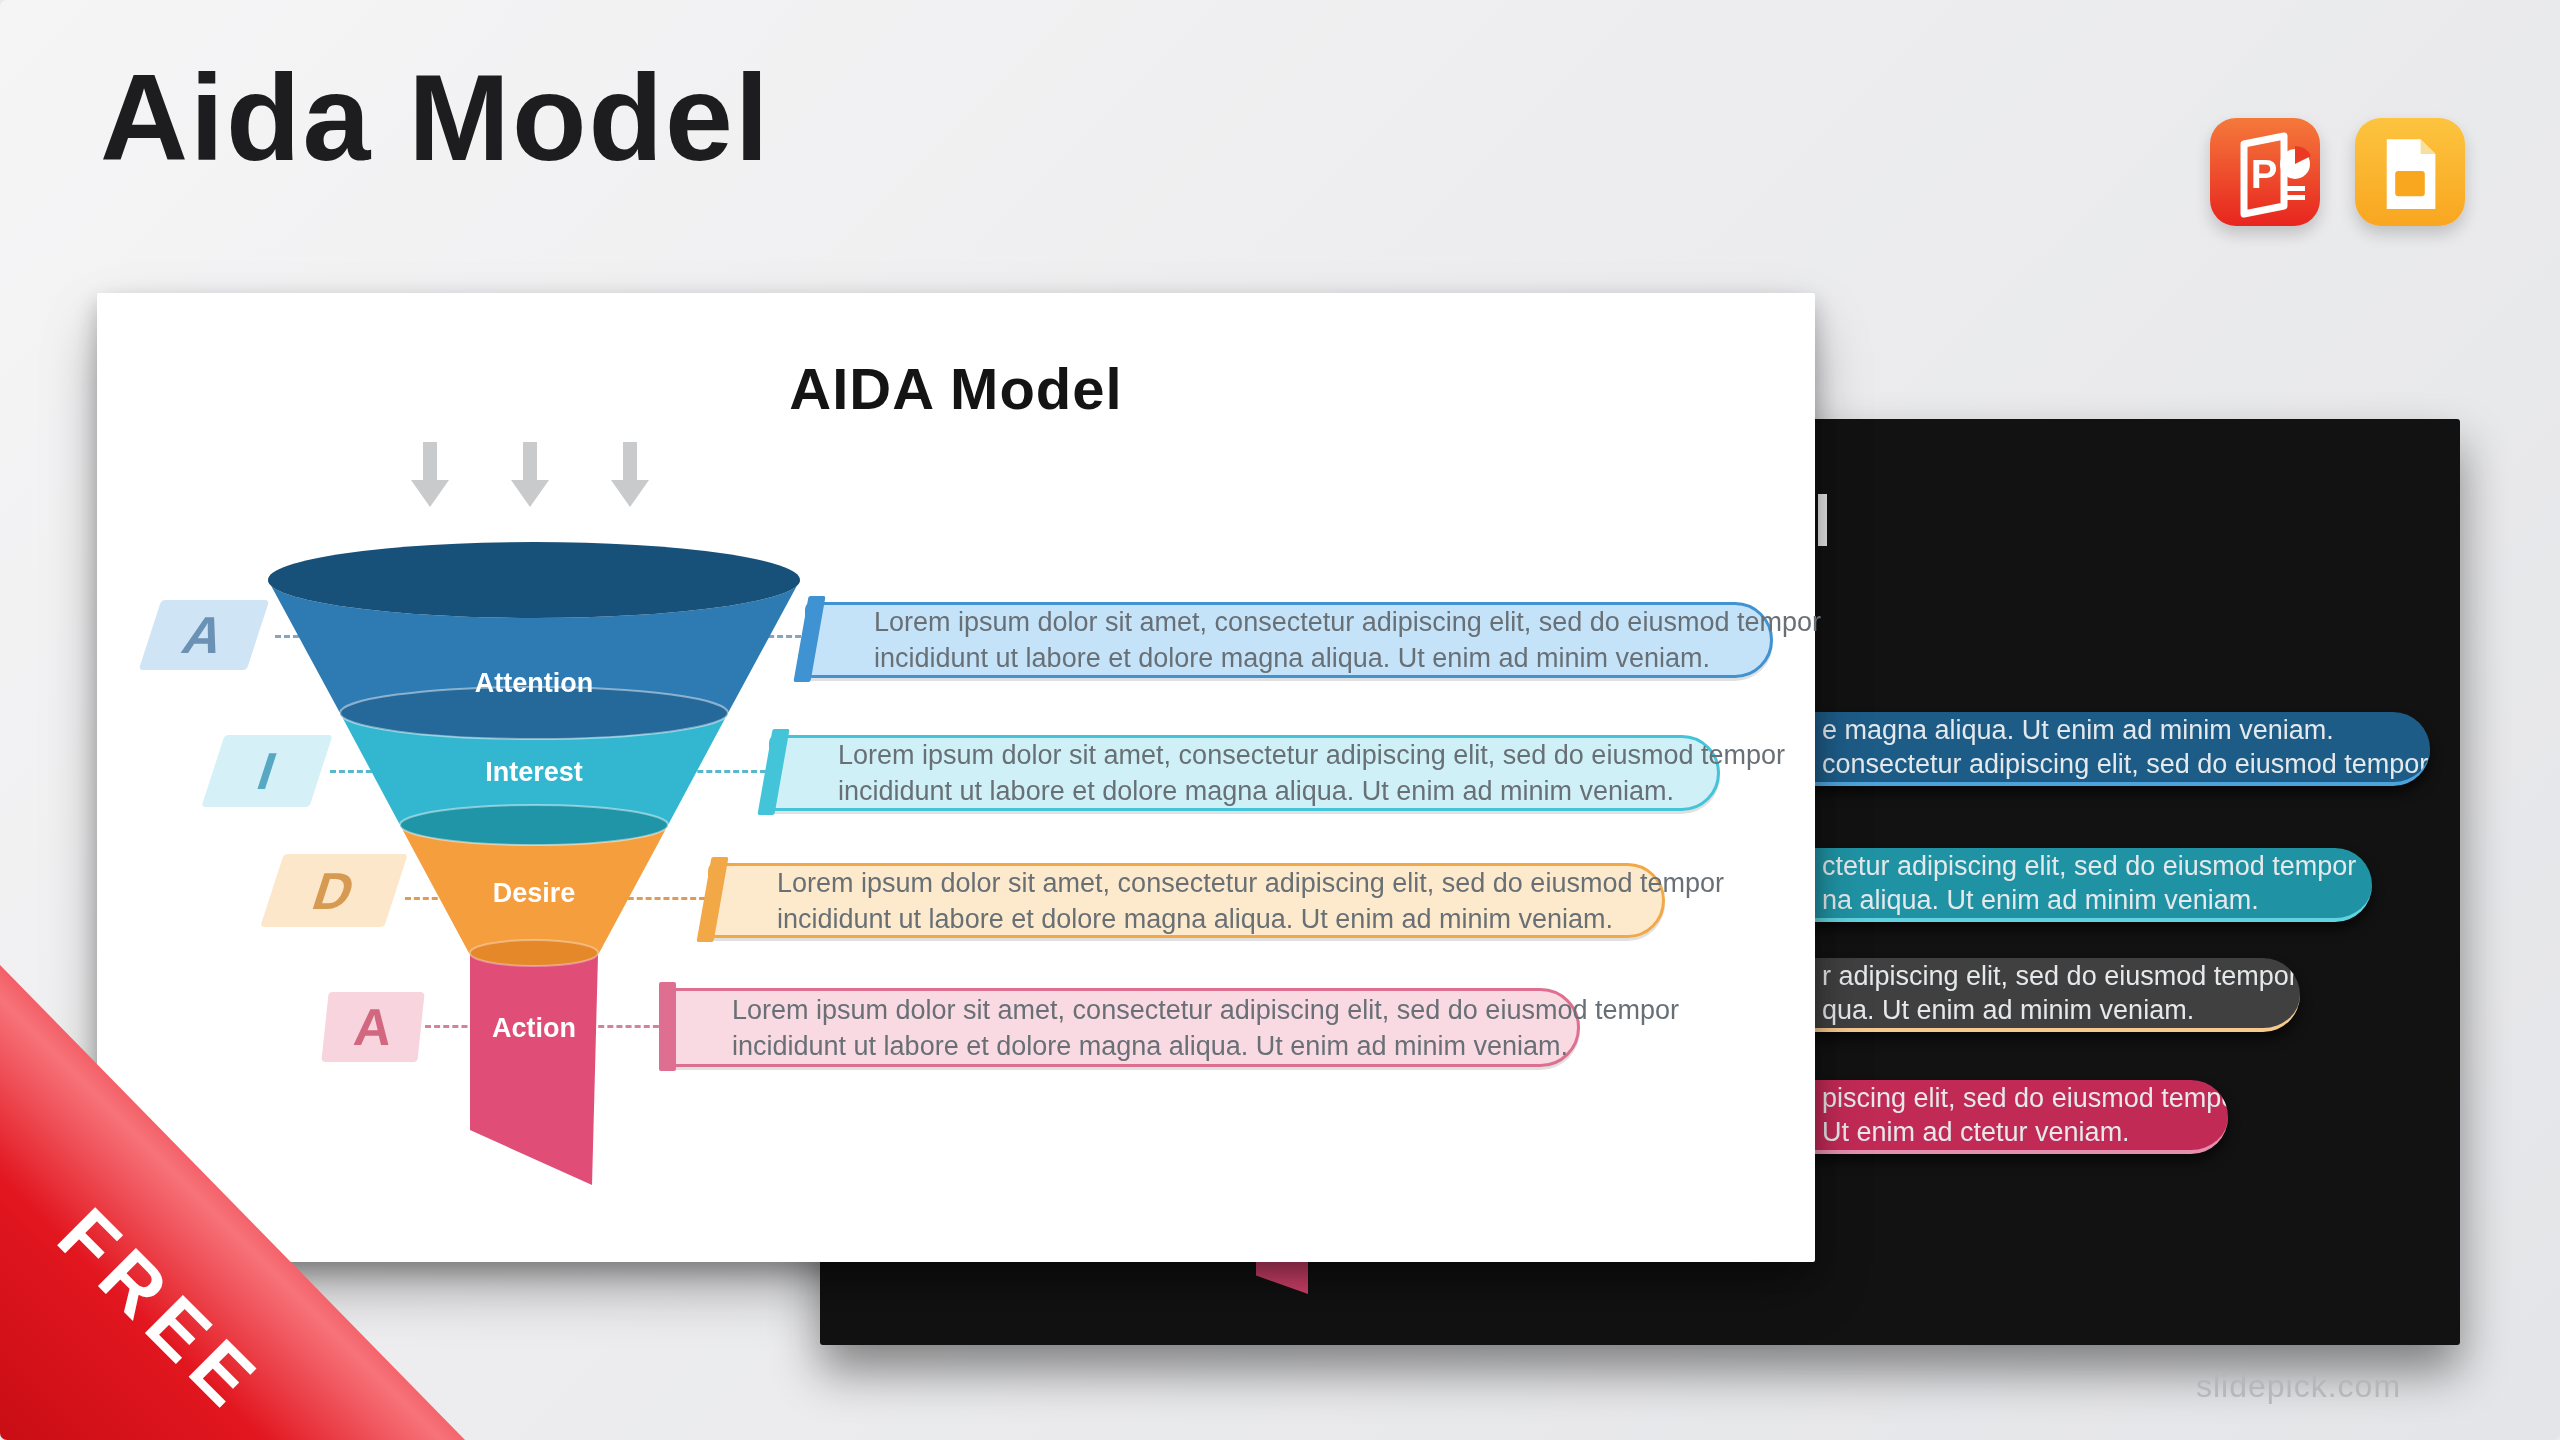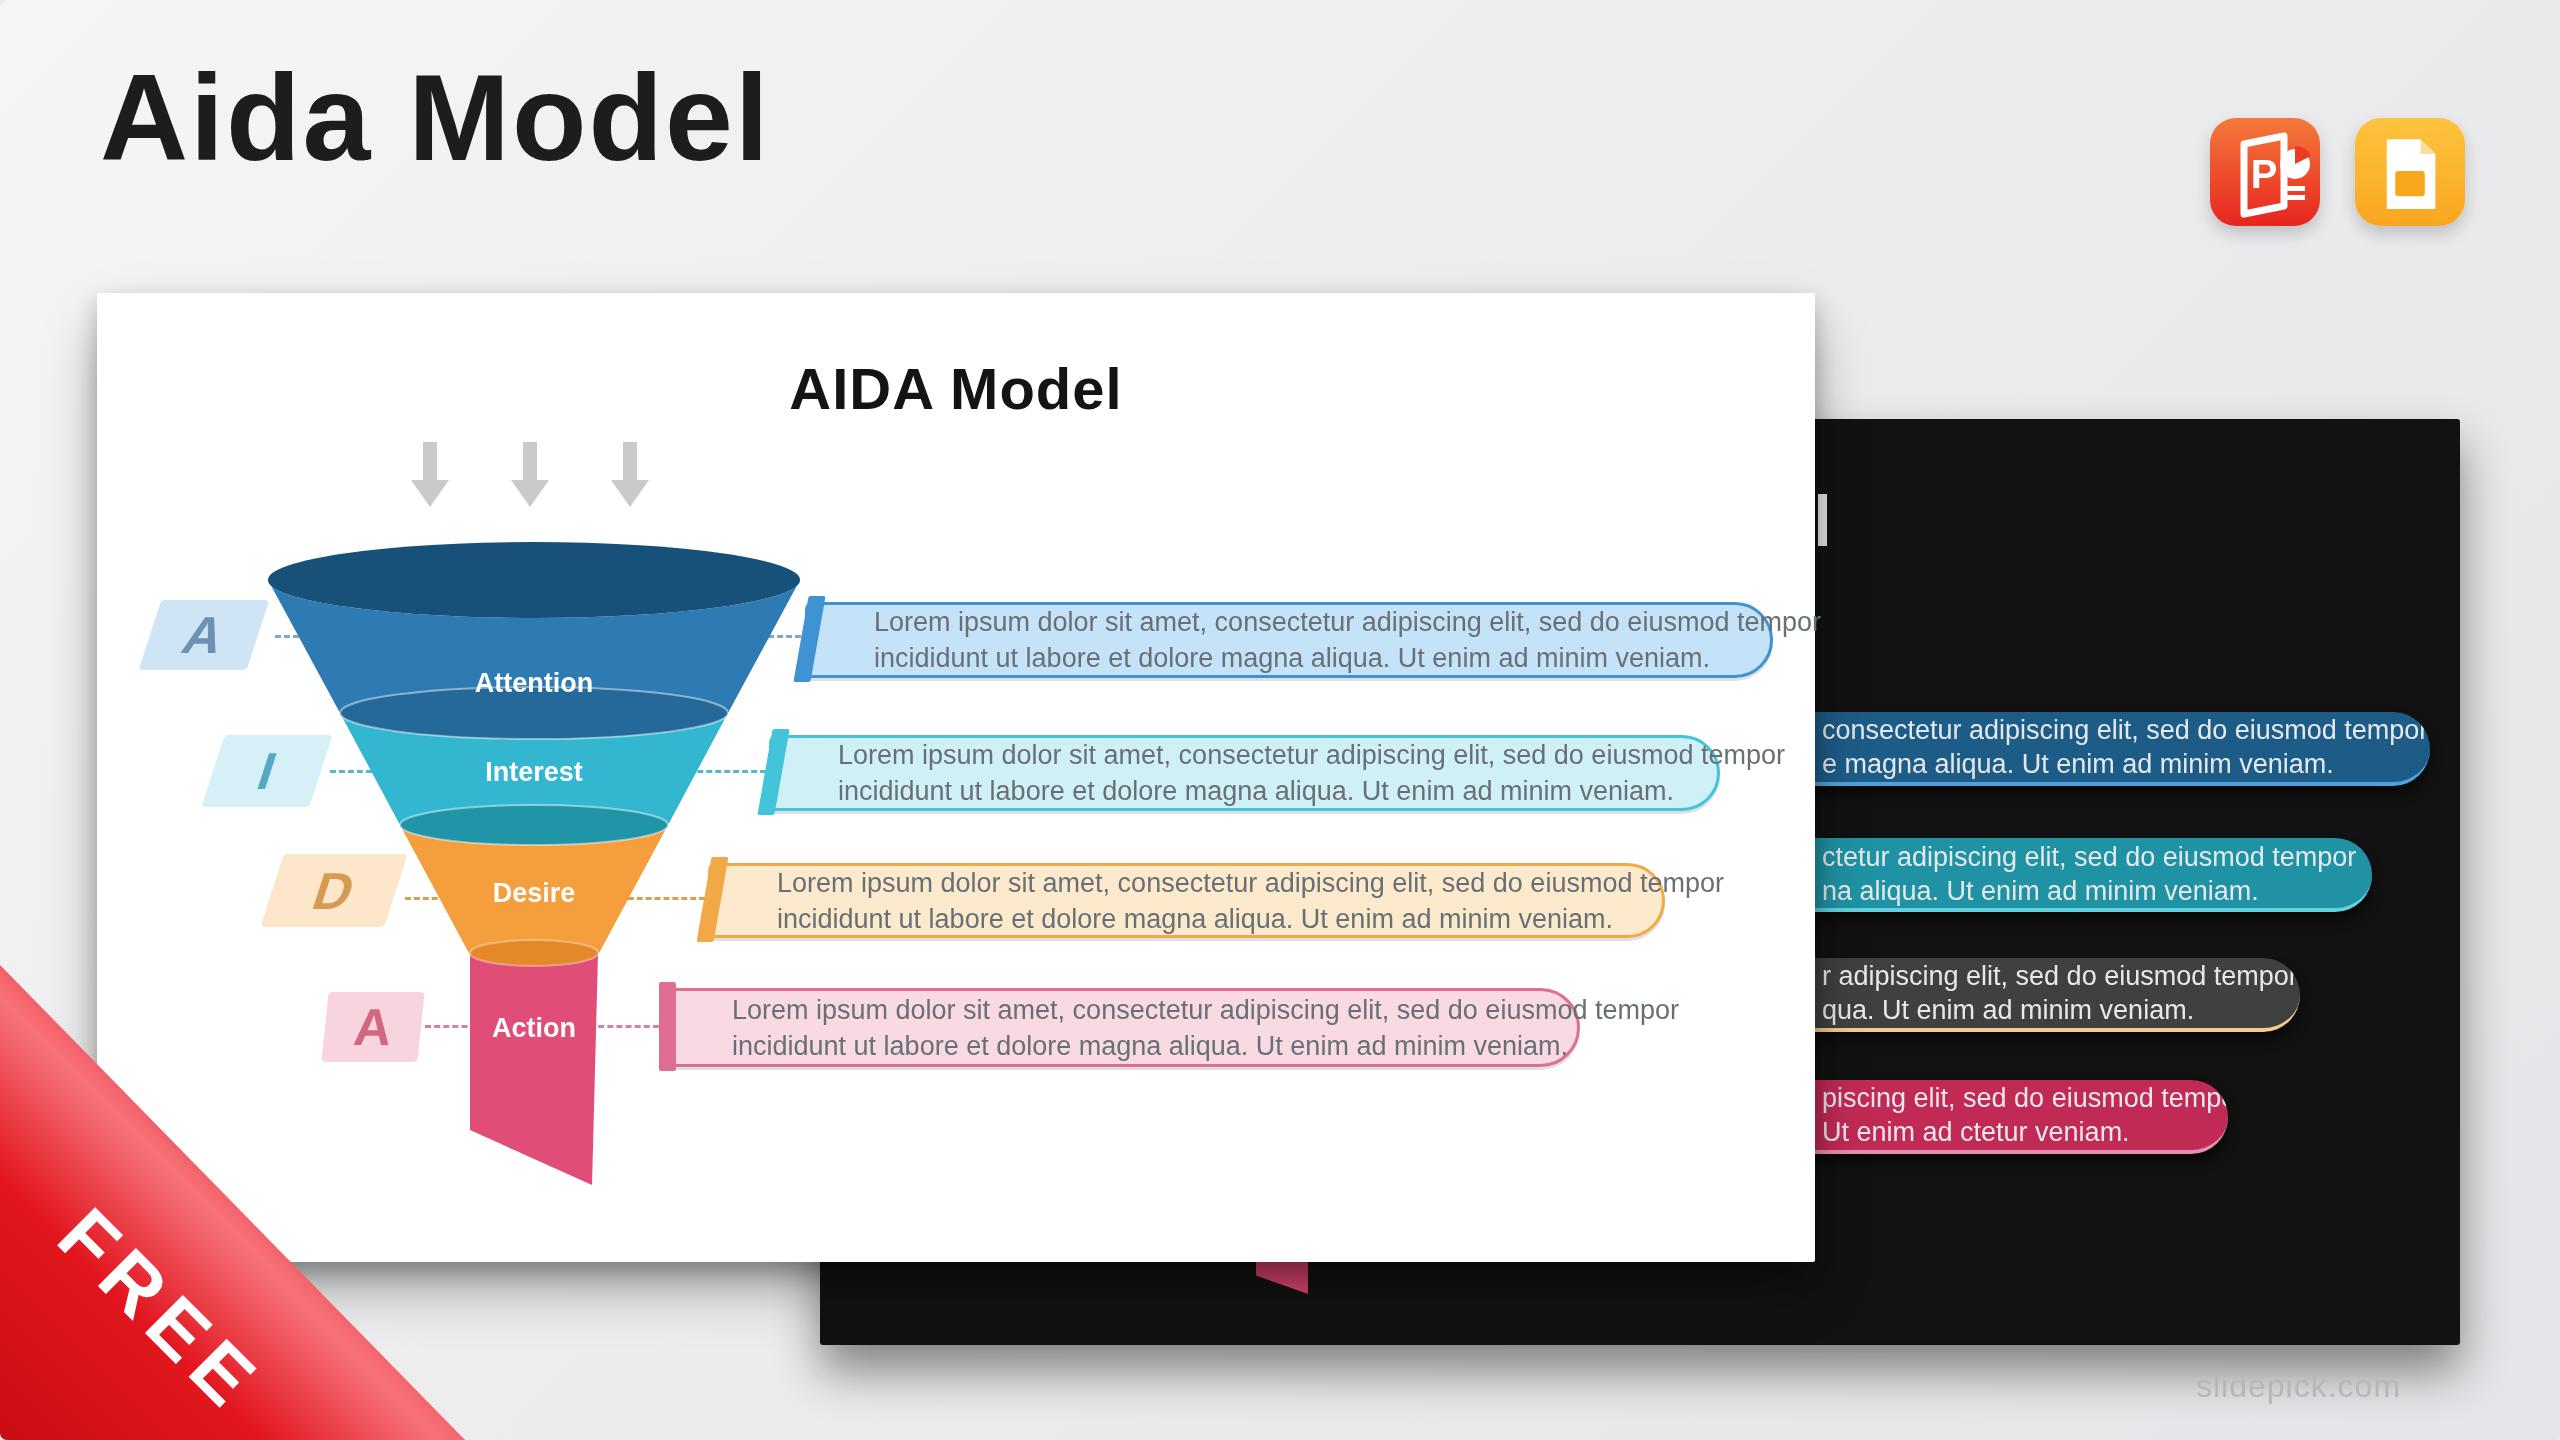--- a/index.html
+++ b/index.html
@@ -22,21 +22,21 @@
   .dark-slide{position:absolute;left:820px;top:419px;width:1640px;height:926px;
               background:#121212;border-radius:3px;box-shadow:0 26px 48px rgba(0,0,0,.45);overflow:hidden;}
   .dark-title-fragment{position:absolute;left:998px;top:75px;width:9px;height:52px;background:#e9e9e9;}
   .dark-spout-fragment{position:absolute;left:436px;top:843px;width:52px;height:32px;background:#d8436e;
                        clip-path:polygon(0 0,100% 0,100% 100%,0 42%);}
   .dark-row{position:absolute;left:988px;height:70px;border-radius:0 40px 40px 0;
             border-bottom:4px solid;box-shadow:0 8px 12px rgba(0,0,0,.55);
             display:flex;flex-direction:column;justify-content:center;overflow:hidden;}
   .dark-row .ln{white-space:nowrap;font-size:27px;line-height:34px;color:#e6e9eb;padding-left:14px;}
   .dark-row-1{top:293px;width:622px;}
-  .dark-row-2{top:419px;width:564px;justify-content:flex-end;}
+  .dark-row-2{top:429px;width:564px;}
   .dark-row-3{top:539px;width:492px;}
   .dark-row-4{top:661px;width:420px;}
 
   
   .light-slide{position:absolute;left:97px;top:293px;width:1718px;height:969px;background:#ffffff;
                border-radius:2px;box-shadow:0 28px 55px -8px rgba(0,0,0,.40),0 10px 22px rgba(0,0,0,.22);}
   .slide-title{position:absolute;left:0;right:0;top:62px;text-align:center;
                font-size:58px;font-weight:800;color:#141414;letter-spacing:1px;}
 
   
@@ -99,22 +99,22 @@
       <path d="M30,20 h32 l14,14 v52 h-46 z" fill="#ffffff"></path>
       <path d="M62,20 l14,14 h-14 z" fill="#f7dfa0"></path>
       <rect x="38" y="50" width="28" height="24" rx="3" fill="#f9a71f"></rect>
     </svg>
   </div>
 
   <div class="dark-slide" style="background-color: rgb(18, 18, 18);">
     <div class="dark-title-fragment"></div>
 
     <div class="dark-row dark-row-1" style="background-color: rgb(29, 92, 135); border-bottom-color: rgb(77, 163, 221);">
+      <div class="ln">e magna aliqua. Ut enim ad minim veniam.</div>
       <div class="ln">consectetur adipiscing elit, sed do eiusmod tempor</div>
-      <div class="ln">e magna aliqua. Ut enim ad minim veniam.</div>
     </div>
     <div class="dark-row dark-row-2" style="background-color: rgb(31, 147, 164); border-bottom-color: rgb(98, 210, 222);">
       <div class="ln">ctetur adipiscing elit, sed do eiusmod tempor</div>
       <div class="ln">na aliqua. Ut enim ad minim veniam.</div>
     </div>
     <div class="dark-row dark-row-3" style="background-color: #404040; border-bottom-color: rgb(246, 201, 142);">
       <div class="ln">r adipiscing elit, sed do eiusmod tempor</div>
       <div class="ln">qua. Ut enim ad minim veniam.</div>
     </div>
     <div class="dark-row dark-row-4" style="background-color: rgb(194, 42, 86); border-bottom-color: rgb(229, 143, 176);">

